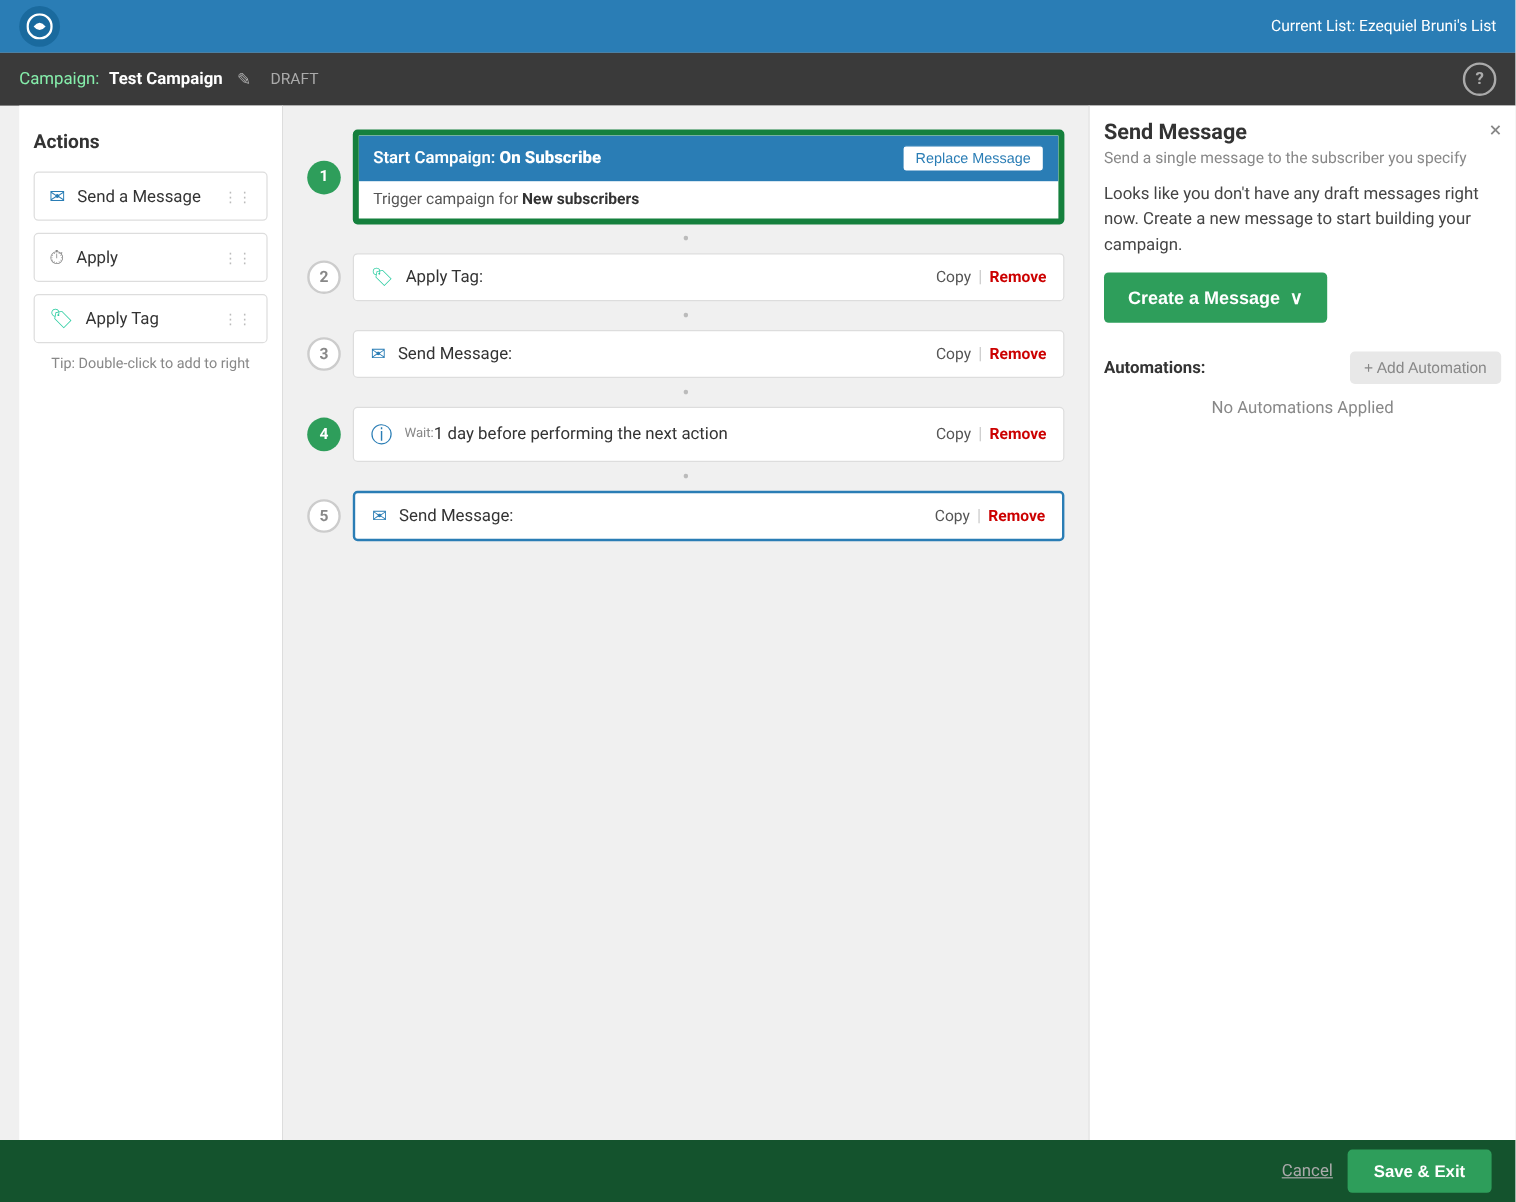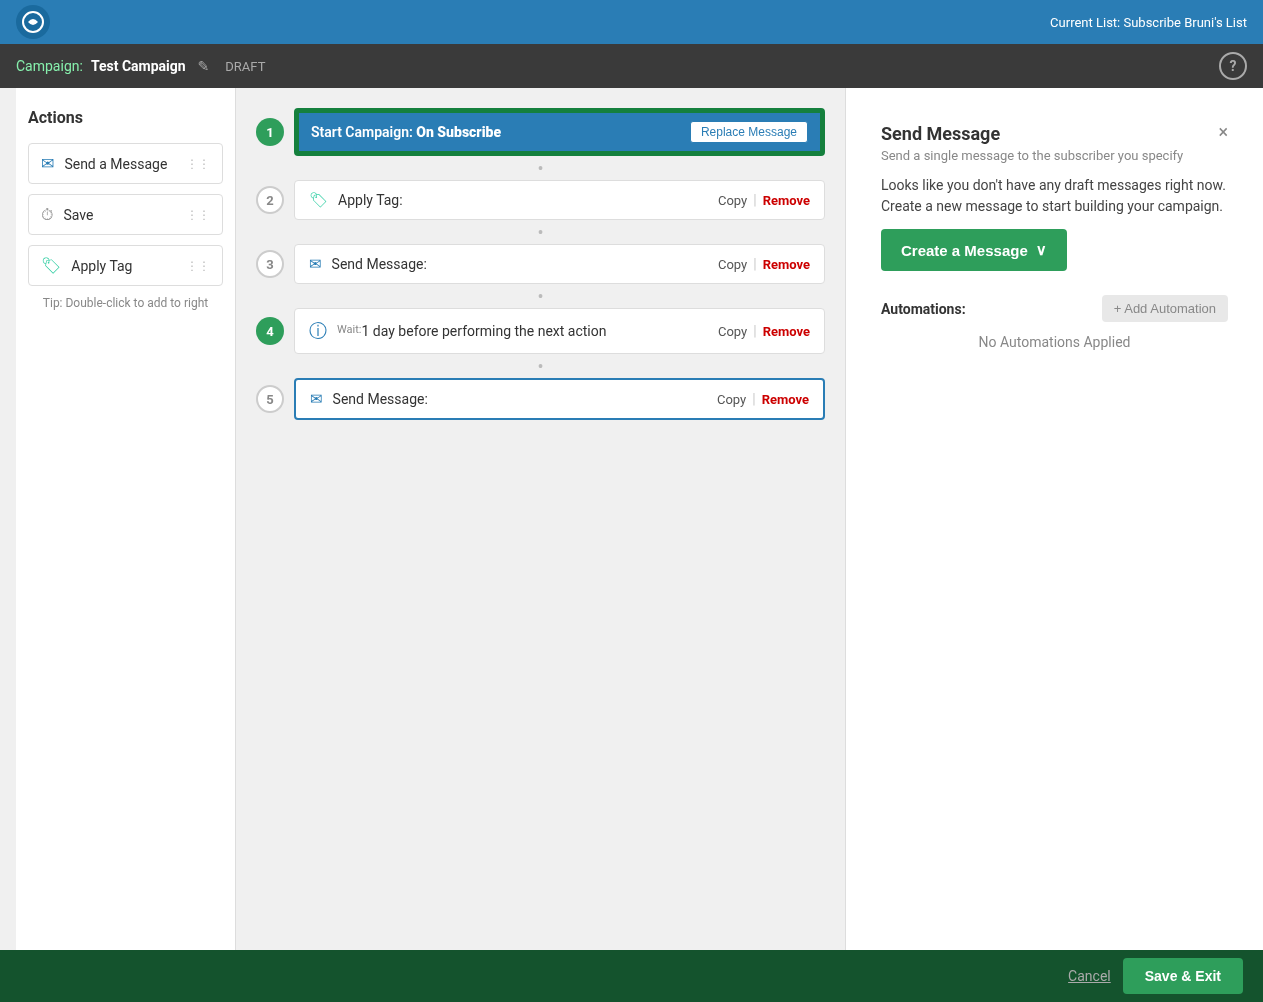--- a/index.html
+++ b/index.html
@@ -143,25 +143,25 @@
     .sep { color: #ccc; }
     .remove-link { color: #c00; cursor: pointer; font-size: 13px; text-decoration: none; font-weight: 700; }
 
     
     .wait-content { display: flex; flex-direction: row; }
     .wait-sublabel { font-size: 11px; color: #888; margin-bottom: 2px; }
     .wait-label { font-size: 14px; color: #333; }
 
     
     .right-panel {
-      width: 418px;
+      width: 356px;
       background: white;
       border-left: 1px solid #ddd;
       flex-shrink: 0;
-      padding: 35px;
+      padding: 12px;
       display: flex; flex-direction: column; gap: 12px;
     }
     .right-panel-header {
       display: flex; align-items: flex-start; justify-content: space-between;
     }
     .right-panel-title { font-size: 18px; font-weight: 700; color: #333; }
     .right-panel-close { cursor: pointer; color: #888; font-size: 18px; line-height: 1; }
     .right-panel-subtitle { font-size: 13px; color: #888; margin-top: 4px; }
     .right-panel-desc { font-size: 14px; color: #444; line-height: 1.5; }
     .create-msg-btn {
@@ -209,21 +209,21 @@
 </head>
 <body>
 
 <div class="top-nav">
   <div class="top-nav-logo">
     <svg width="22" height="22" viewBox="0 0 22 22" fill="none">
       <circle cx="11" cy="11" r="10" stroke="white" stroke-width="2"></circle>
       <path d="M6 11 Q11 5 16 11 Q11 17 6 11Z" fill="white"></path>
     </svg>
   </div>
-  <div class="top-nav-right">Current List: Subscribe Bruni's List</div>
+  <div class="top-nav-right">Current List: Ezequiel Bruni's List</div>
 </div>
 
 <div class="sub-nav">
   <div class="sub-nav-left">
     <span class="sub-nav-campaign">Campaign:</span>
     <span class="sub-nav-name">Test Campaign</span>
     <span class="sub-nav-edit">✎</span>
     <span class="sub-nav-draft">DRAFT</span>
   </div>
   <div class="sub-nav-help">?</div>
@@ -238,21 +238,21 @@
       <div class="action-item-left">
         <span class="action-item-icon icon-mail">✉</span>
         <span class="action-item-label">Send a Message</span>
       </div>
       <span class="action-item-drag">⋮⋮</span>
     </div>
 
     <div class="action-item">
       <div class="action-item-left">
         <span class="action-item-icon icon-clock">⏱</span>
-        <span class="action-item-label">Save</span>
+        <span class="action-item-label">Apply</span>
       </div>
       <span class="action-item-drag">⋮⋮</span>
     </div>
 
     <div class="action-item">
       <div class="action-item-left">
         <span class="action-item-icon icon-tag">🏷</span>
         <span class="action-item-label">Apply Tag</span>
       </div>
       <span class="action-item-drag">⋮⋮</span>
@@ -262,20 +262,23 @@
   </div>
 
   <div class="canvas">
 
     <div class="step-row">
       <div class="step-number step-number-green">1</div>
       <div class="start-block">
         <div class="start-block-header">
           <span class="start-block-title">Start Campaign: <strong>On Subscribe</strong></span>
           <button class="replace-trigger-btn">Replace Message</button>
+        </div>
+        <div class="start-block-body">
+          <span>Trigger campaign for </span><span class="start-block-subscribers">New subscribers</span>
         </div>
       </div>
     </div>
 
     <div class="step-connector">•</div>
 
     <div class="step-row">
       <div class="step-number step-number-grey">2</div>
       <div class="step-block">
         <div class="step-block-left">

